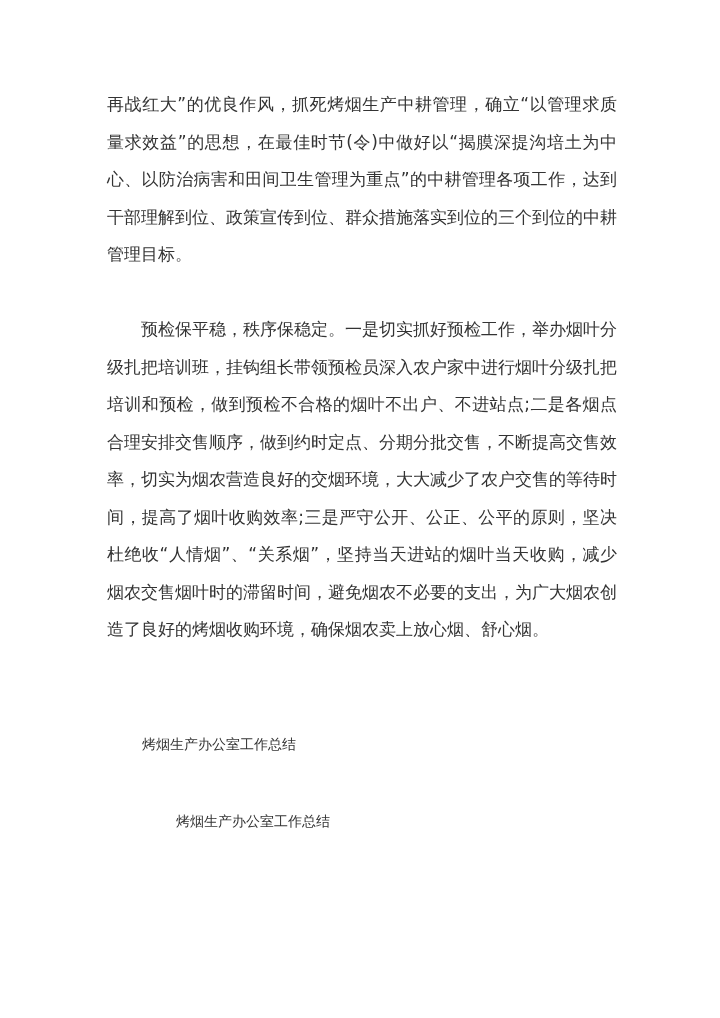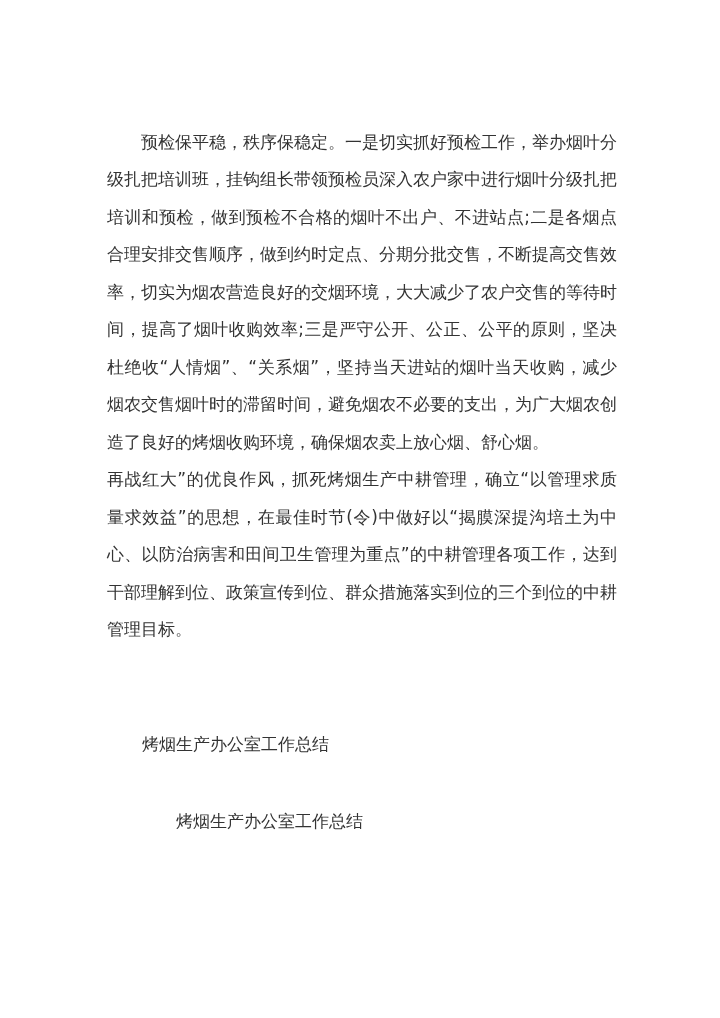--- a/index.html
+++ b/index.html
@@ -21,38 +21,38 @@
     font-size: 17px;
     line-height: 37.5px;
     text-align: justify;
   }
   .para { margin: 0; }
   .para-indent {
     text-indent: 2em;
     margin-top: 37.5px;
   }
   .doc-title {
-    font-size: 17px;
+    font-size: 14px;
     line-height: 37.5px;
     font-weight: normal;
     color: #333333;
     text-align: left;
   }
   .doc-title-first {
     margin-top: 77px;
     padding-left: 35px;
   }
   .doc-title-second {
     margin-top: 40px;
     padding-left: 69px;
   }
 </style>
 </head>
 <body>
 
 <div class="page">
   <div class="doc-content">
+    <p class="para">再战红大”的优良作风，抓死烤烟生产中耕管理，确立“以管理求质量求效益”的思想，在最佳时节(令)中做好以“揭膜深提沟培土为中心、以防治病害和田间卫生管理为重点”的中耕管理各项工作，达到干部理解到位、政策宣传到位、群众措施落实到位的三个到位的中耕管理目标。</p>
     <p class="para para-indent">预检保平稳，秩序保稳定。一是切实抓好预检工作，举办烟叶分级扎把培训班，挂钩组长带领预检员深入农户家中进行烟叶分级扎把培训和预检，做到预检不合格的烟叶不出户、不进站点;二是各烟点合理安排交售顺序，做到约时定点、分期分批交售，不断提高交售效率，切实为烟农营造良好的交烟环境，大大减少了农户交售的等待时间，提高了烟叶收购效率;三是严守公开、公正、公平的原则，坚决杜绝收“人情烟”、“关系烟”，坚持当天进站的烟叶当天收购，减少烟农交售烟叶时的滞留时间，避免烟农不必要的支出，为广大烟农创造了良好的烤烟收购环境，确保烟农卖上放心烟、舒心烟。</p>
-    <p class="para">再战红大”的优良作风，抓死烤烟生产中耕管理，确立“以管理求质量求效益”的思想，在最佳时节(令)中做好以“揭膜深提沟培土为中心、以防治病害和田间卫生管理为重点”的中耕管理各项工作，达到干部理解到位、政策宣传到位、群众措施落实到位的三个到位的中耕管理目标。</p>
     <p class="doc-title doc-title-first">烤烟生产办公室工作总结</p>
     <p class="doc-title doc-title-second">烤烟生产办公室工作总结</p>
   </div>
 </div>
 
 </body></html>

